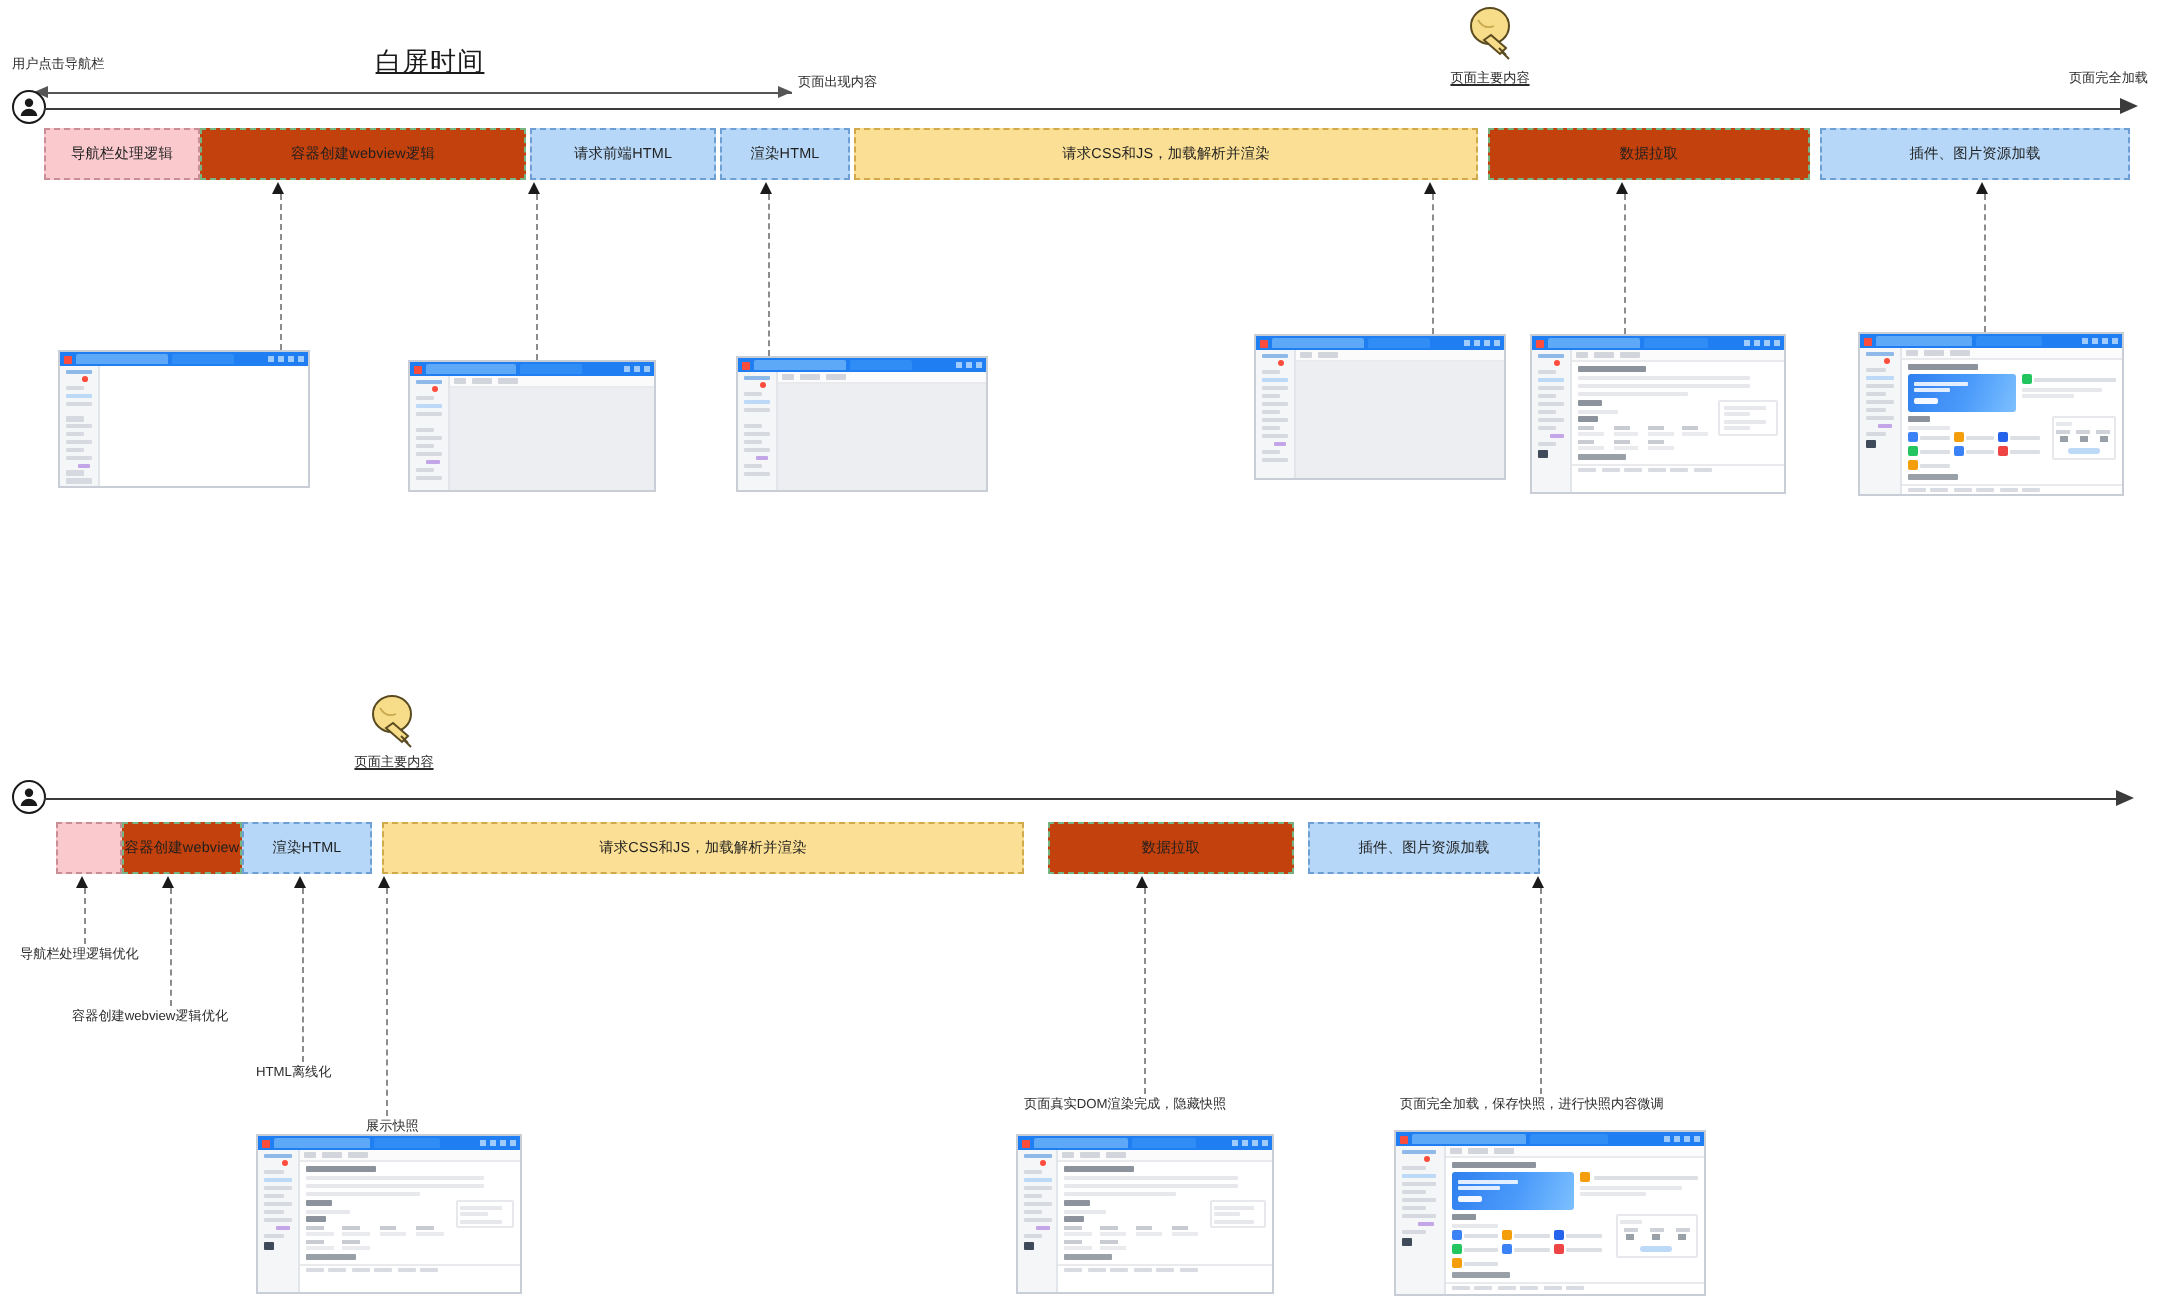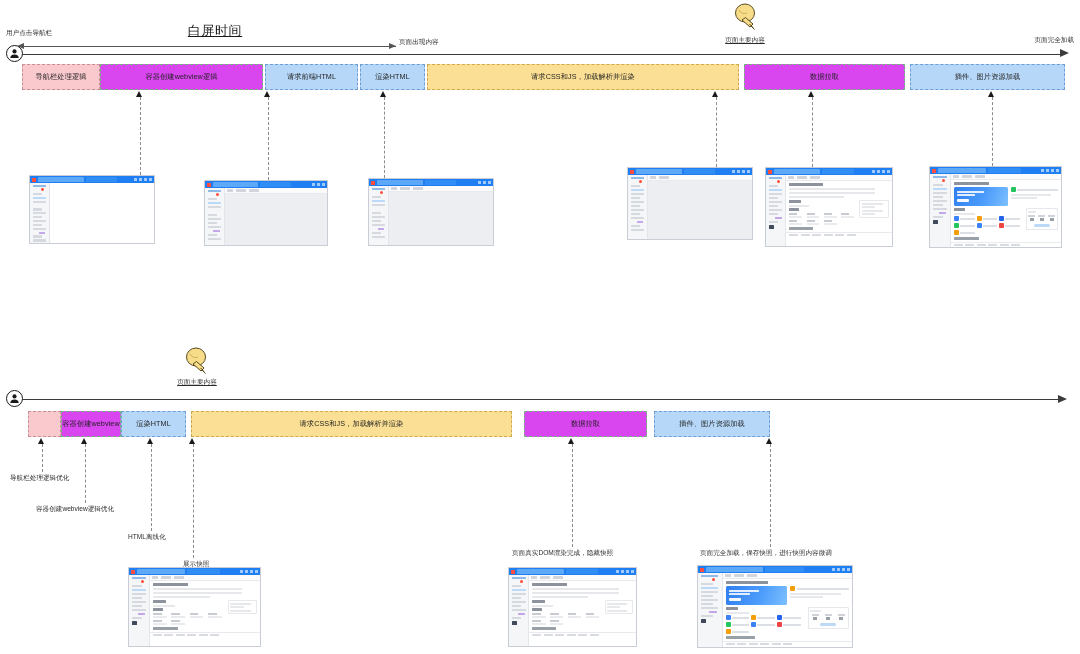--- a/index.html
+++ b/index.html
@@ -49,21 +49,21 @@
     align-items: center;
     justify-content: center;
     font-size: 7.2px;
     color: #1f1f1f;
     letter-spacing: 0.1px;
     white-space: nowrap;
     overflow: hidden;
     line-height: 1;
   }
   .bar.pink   { background: #f9c9ce; border: 1px dashed #c98e95; text-align: center; }
-  .bar.green  { background: #d946ef; border: 1px dashed #76b583; }
+  .bar.green  { background: #c2410c; border: 1px dashed #76b583; }
   .bar.blue   { background: #b6d7f7; border: 1px dashed #6d9fd4; }
   .bar.yellow { background: #fbdf94; border: 1px dashed #cfa94a; }
 
   
   .vline {
     position: absolute;
     width: 0;
     border-left: 1.1px dashed #8c8c8c;
   }
   .vcap-up {

